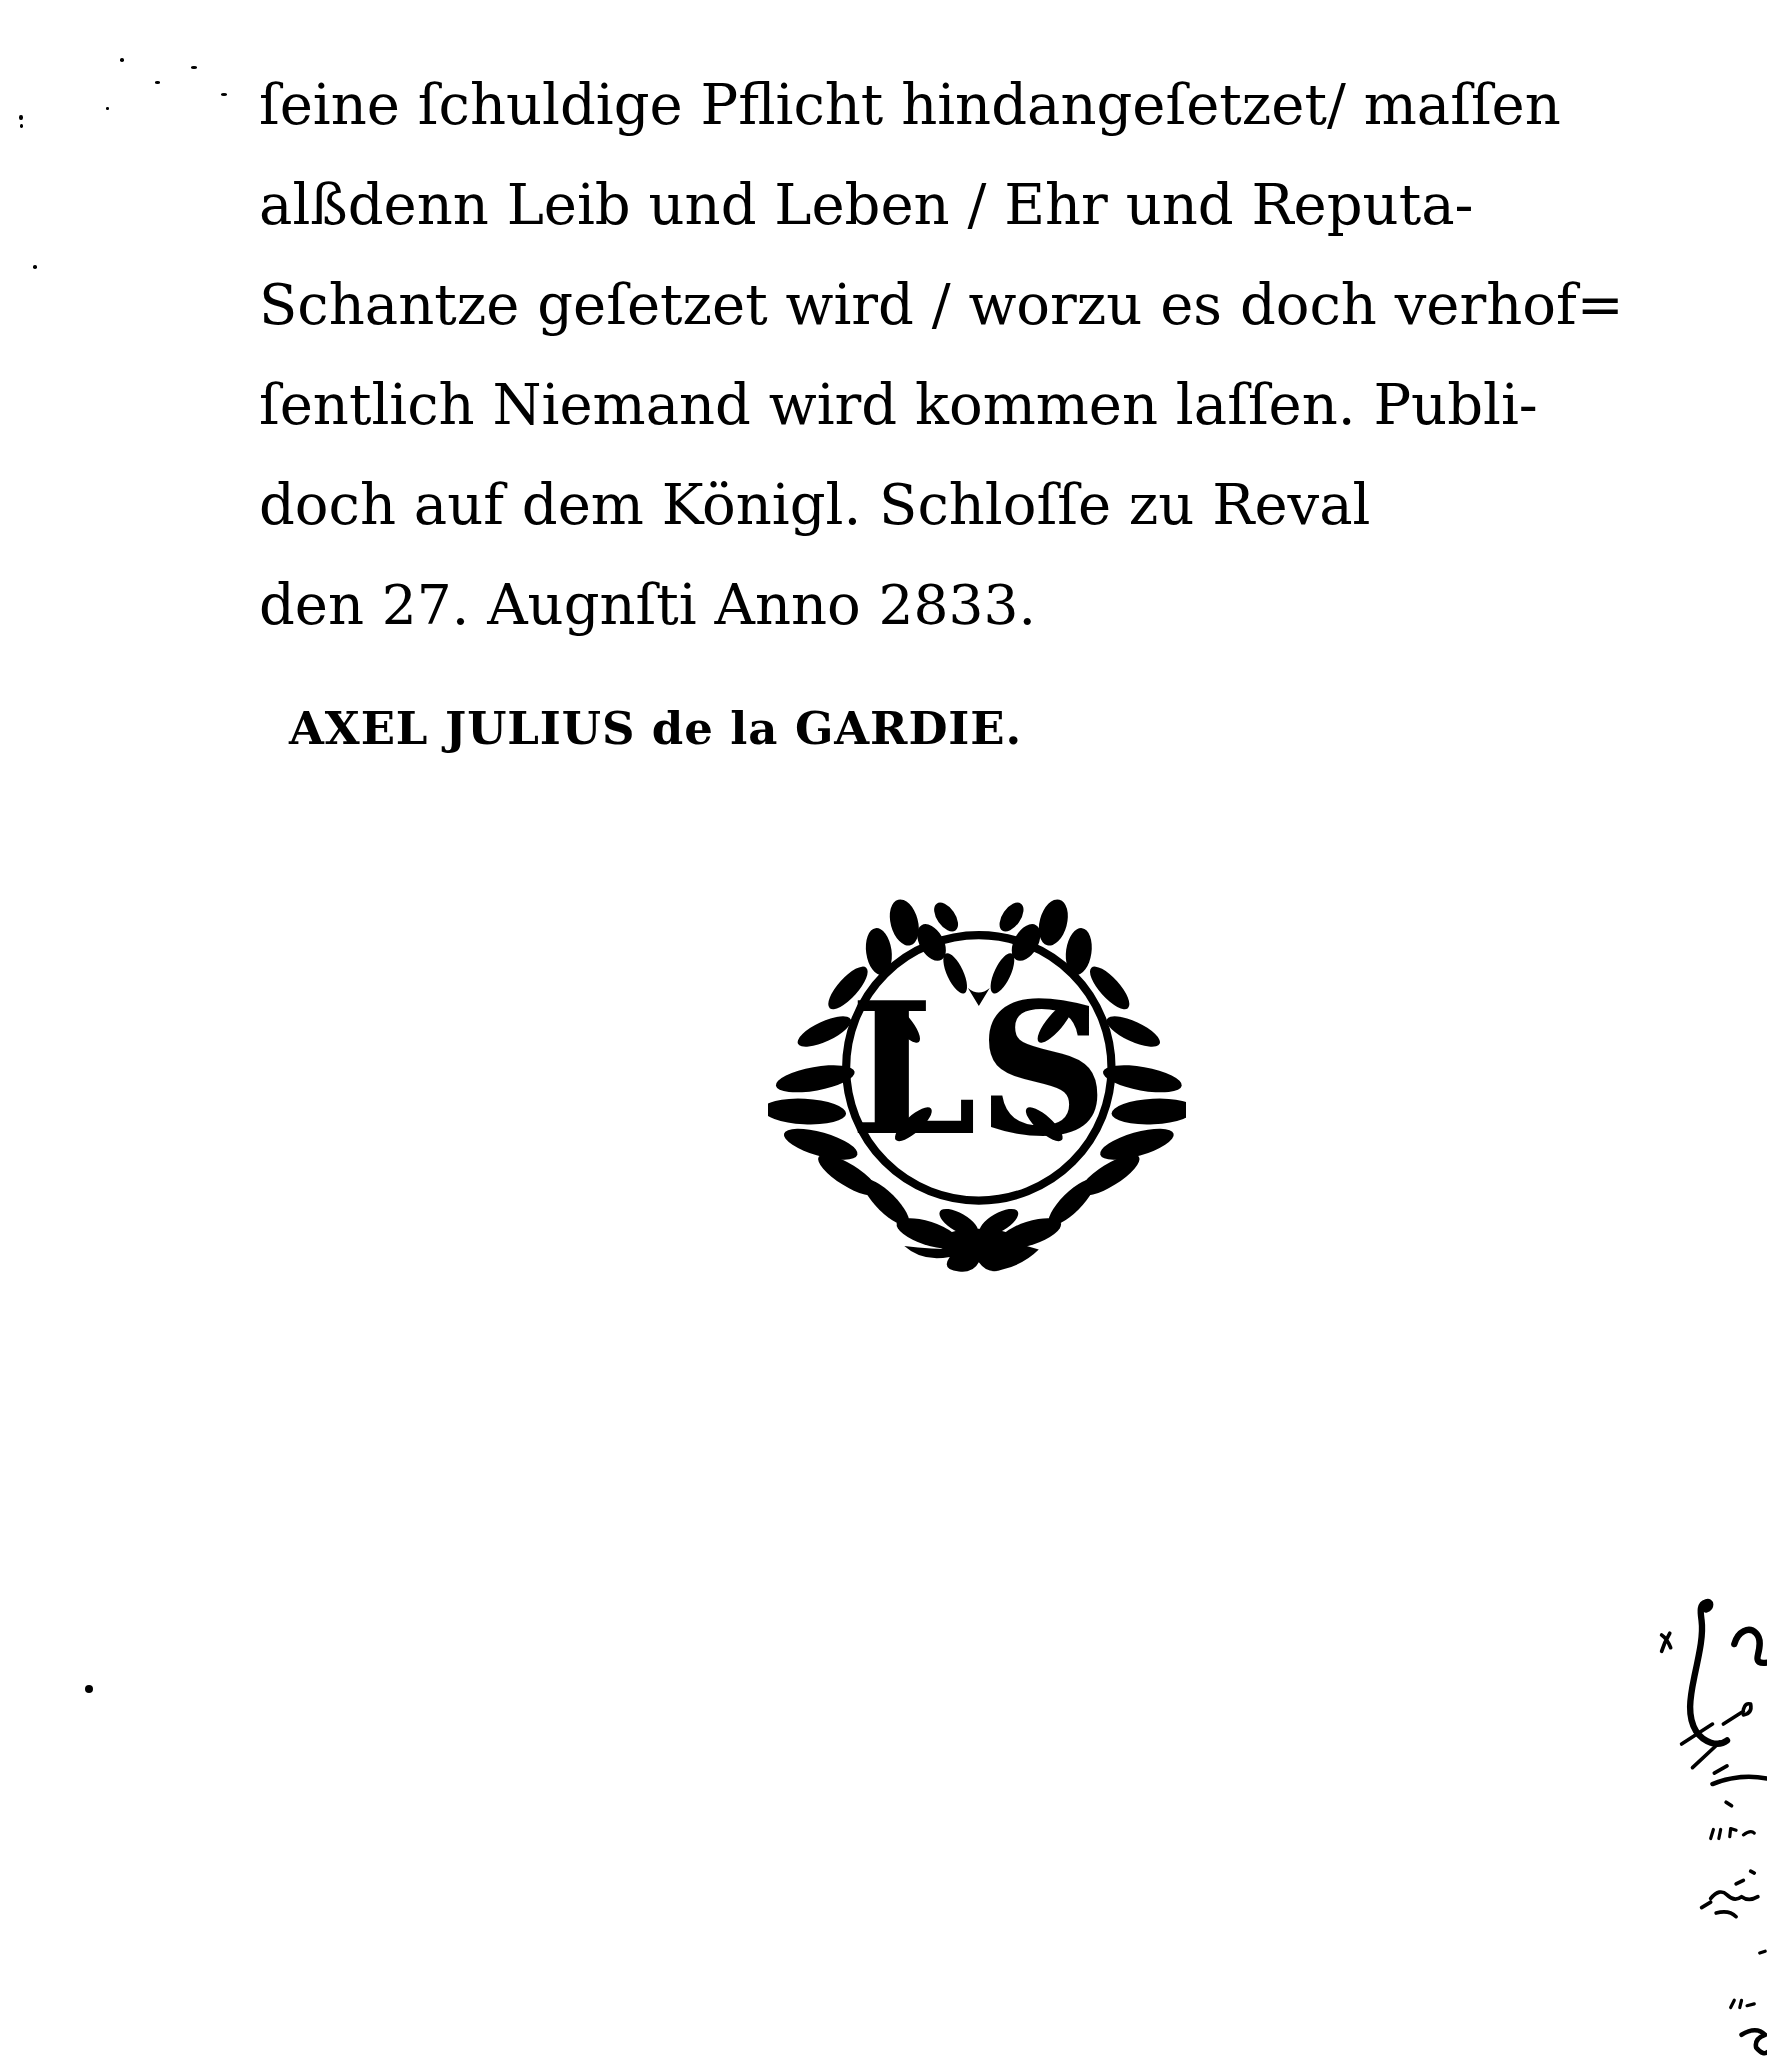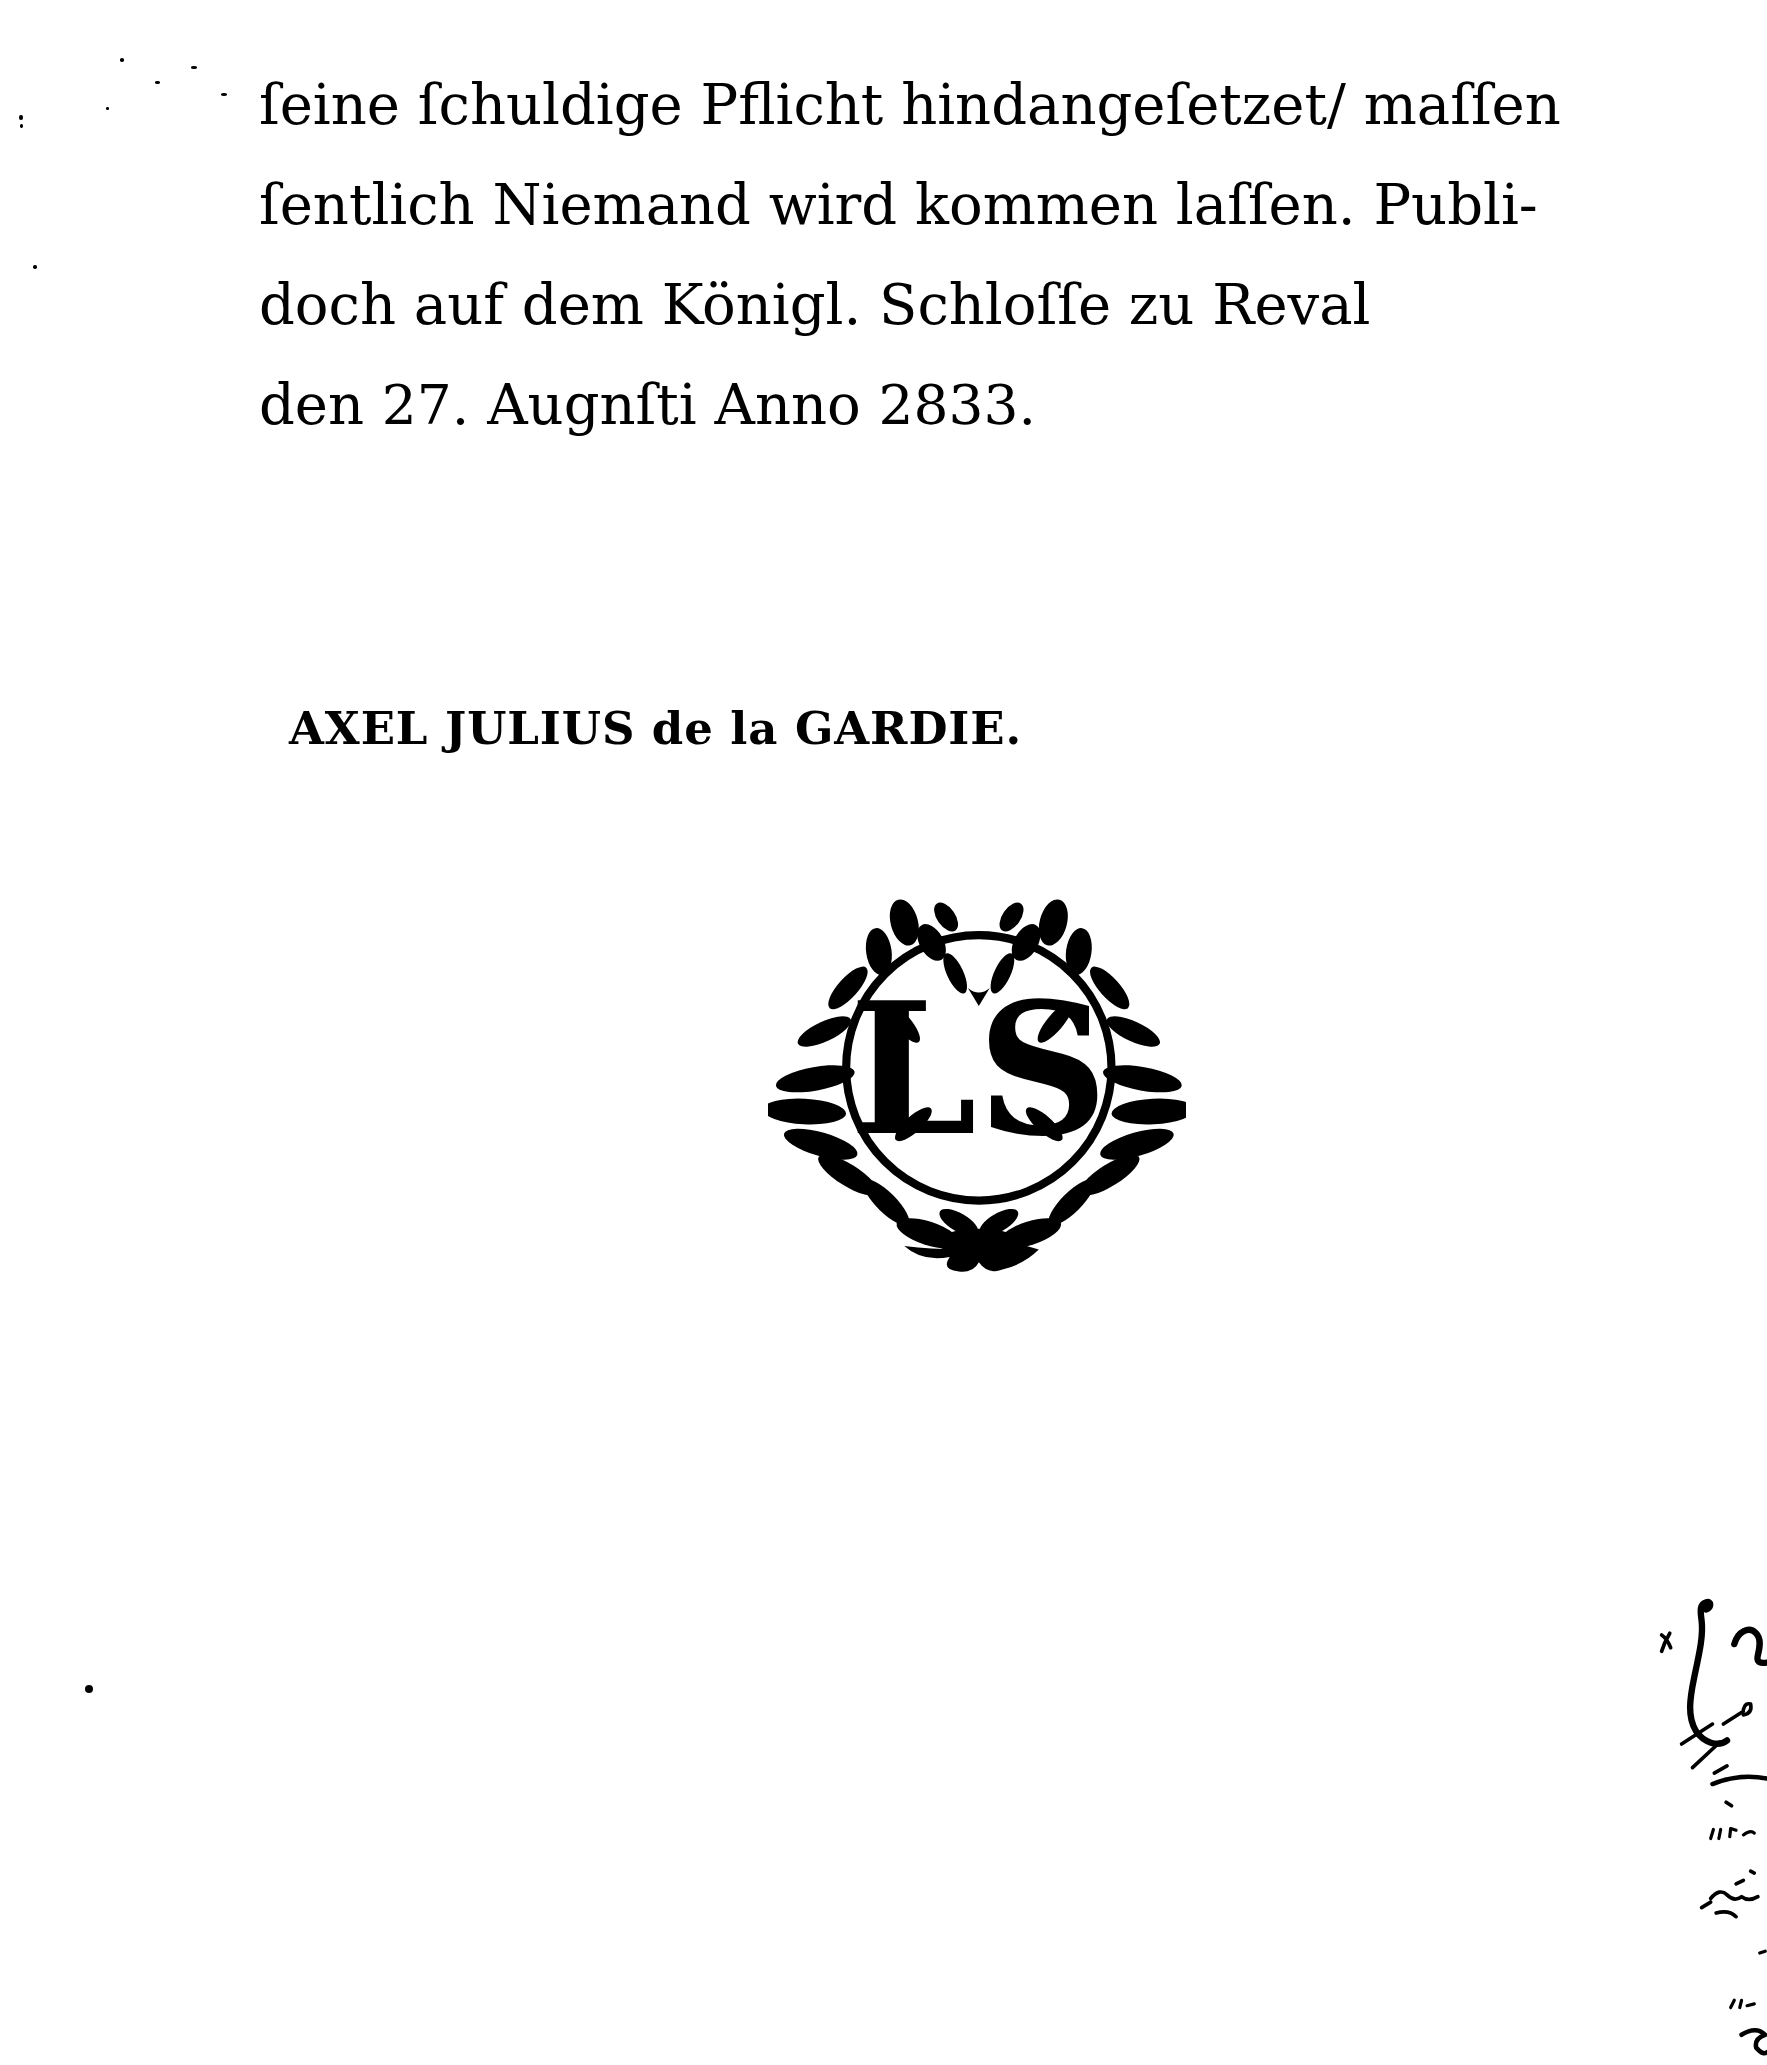--- a/index.html
+++ b/index.html
@@ -19,20 +19,26 @@
   }
   .speck { position:absolute; background:#000; border-radius:50%; }
   svg { display:block; }
 </style>
 </head>
 <body>
 
 <div class="bodytext">
   <div class="line">
     <span class="fr">ſeine ſchuldige Pflicht hindangeſetzet/ maſſen</span>
+  </div>
+  <div class="line">
+    <span class="fr">alßdenn Leib und Leben / Ehr und </span><span class="aq">Reputa-</span>
+  </div>
+  <div class="line">
+    <span class="fr">Schantze geſetzet wird / worzu es doch verhof=</span>
   </div>
   <div class="line">
     <span class="fr">ſentlich Niemand wird kommen laſſen. </span><span class="aq">Publi-</span>
   </div>
   <div class="line">
     <span class="aq">doch </span><span class="fr">auf dem Königl. Schloſſe zu Reval</span>
   </div>
   <div class="line">
     <span class="fr">den </span><span class="fr lg">27.</span><span class="aq"> Augnſti Anno </span><span class="aq lg">2833.</span>
   </div>

